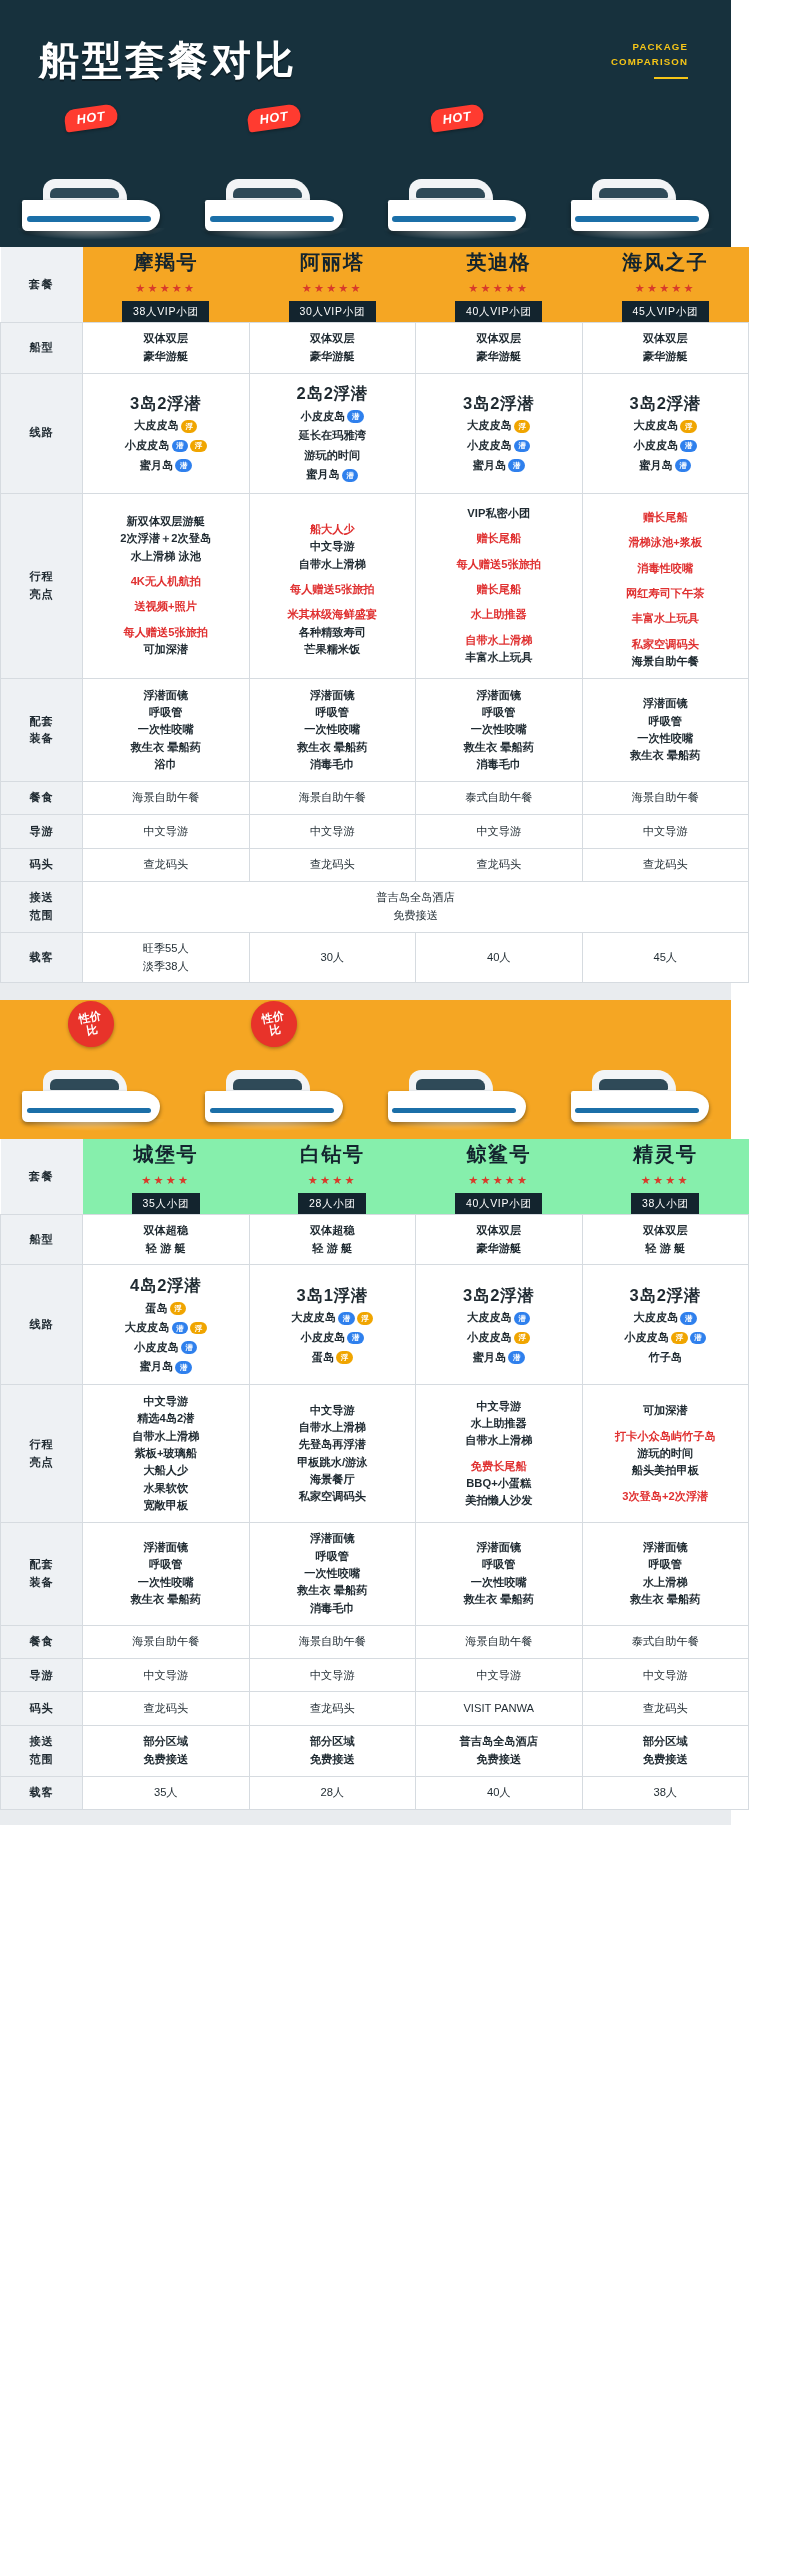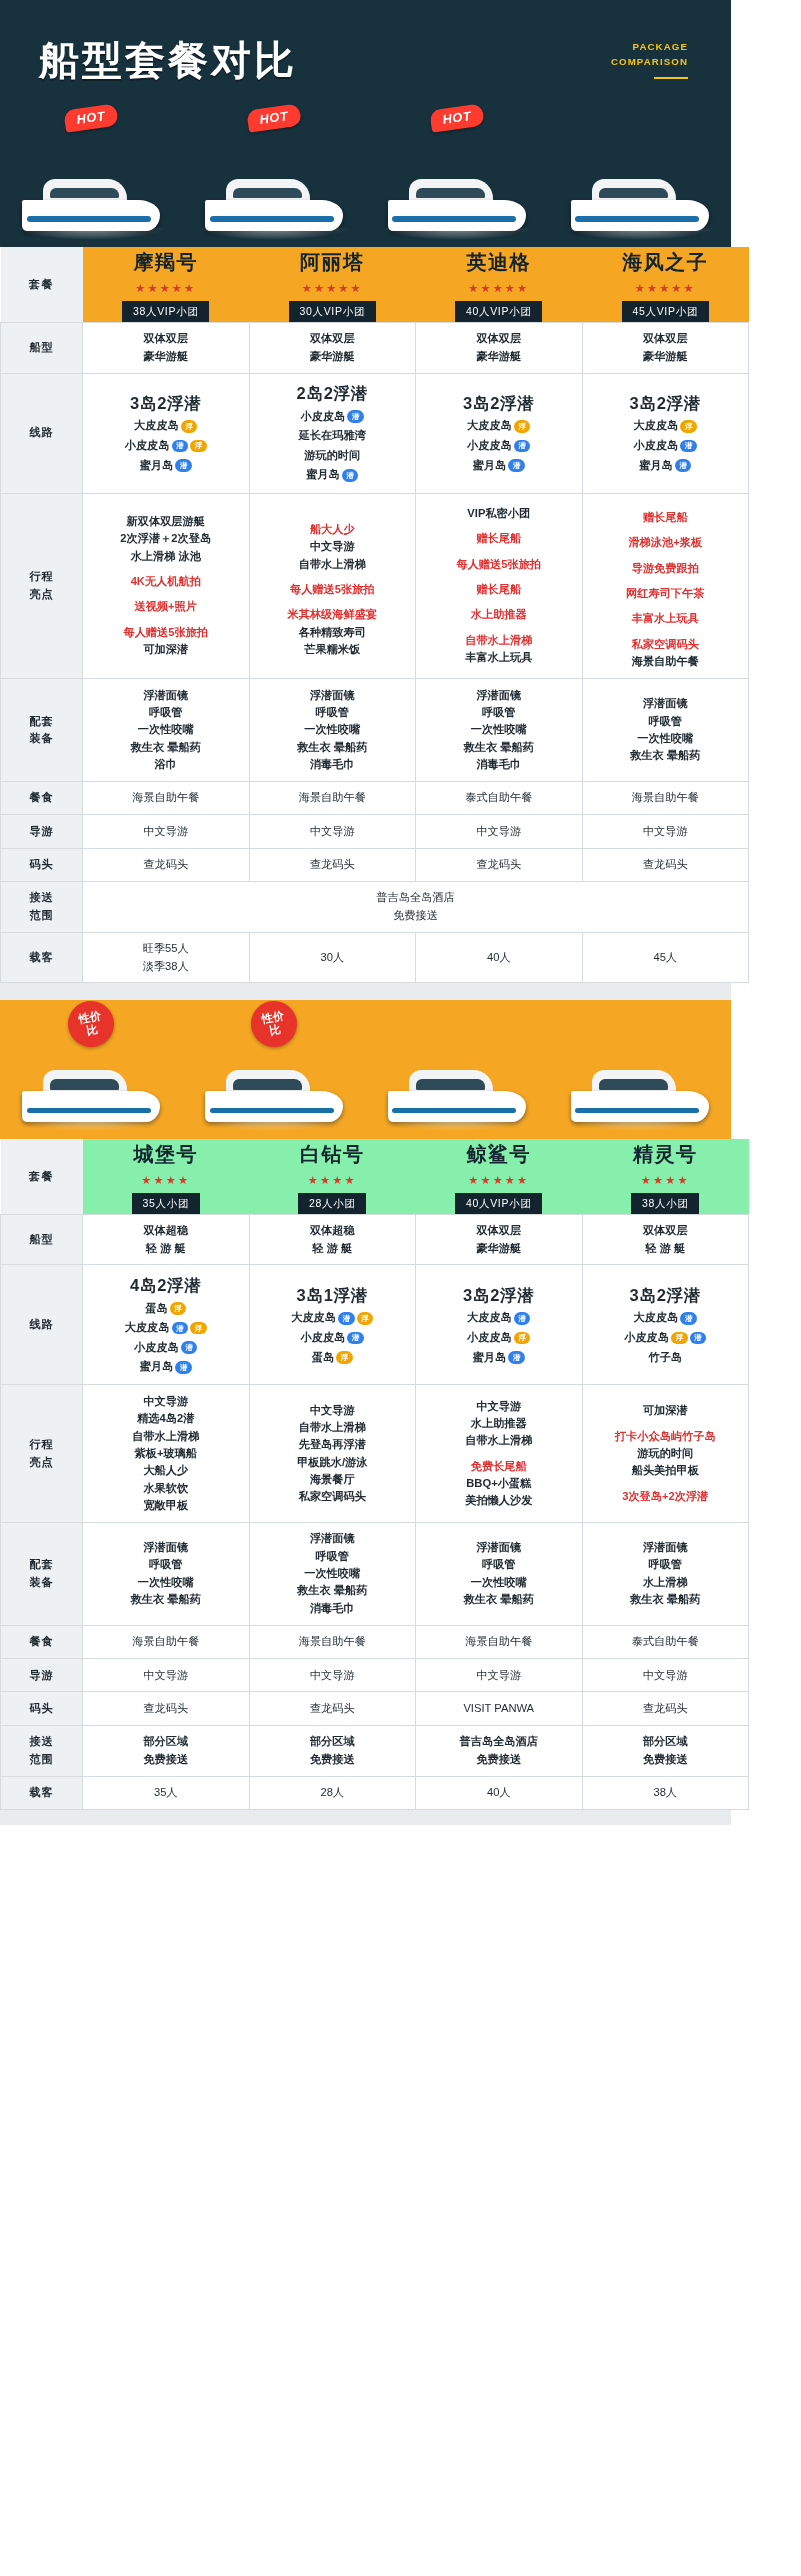--- a/index.html
+++ b/index.html
@@ -381,21 +381,21 @@
             <div class="red">赠长尾船</div>
             <div class="red">每人赠送5张旅拍</div>
             <div class="red">赠长尾船</div>
             <div class="red">水上助推器</div>
             <div class="red">自带水上滑梯</div>
             <div>丰富水上玩具</div>
           </td>
         <td class="multi">
             <div class="red">赠长尾船</div>
             <div class="red">滑梯泳池+浆板</div>
-            <div class="red">导游免费跟拍</div>
+            <div class="red">消毒性咬嘴</div>
             <div class="red">网红寿司下午茶</div>
             <div class="red">丰富水上玩具</div>
             <div class="red">私家空调码头</div>
             <div>海景自助午餐</div>
           </td>
       </tr>
 
       <tr>
         <td class="rowhead">
           <div>配套</div>

